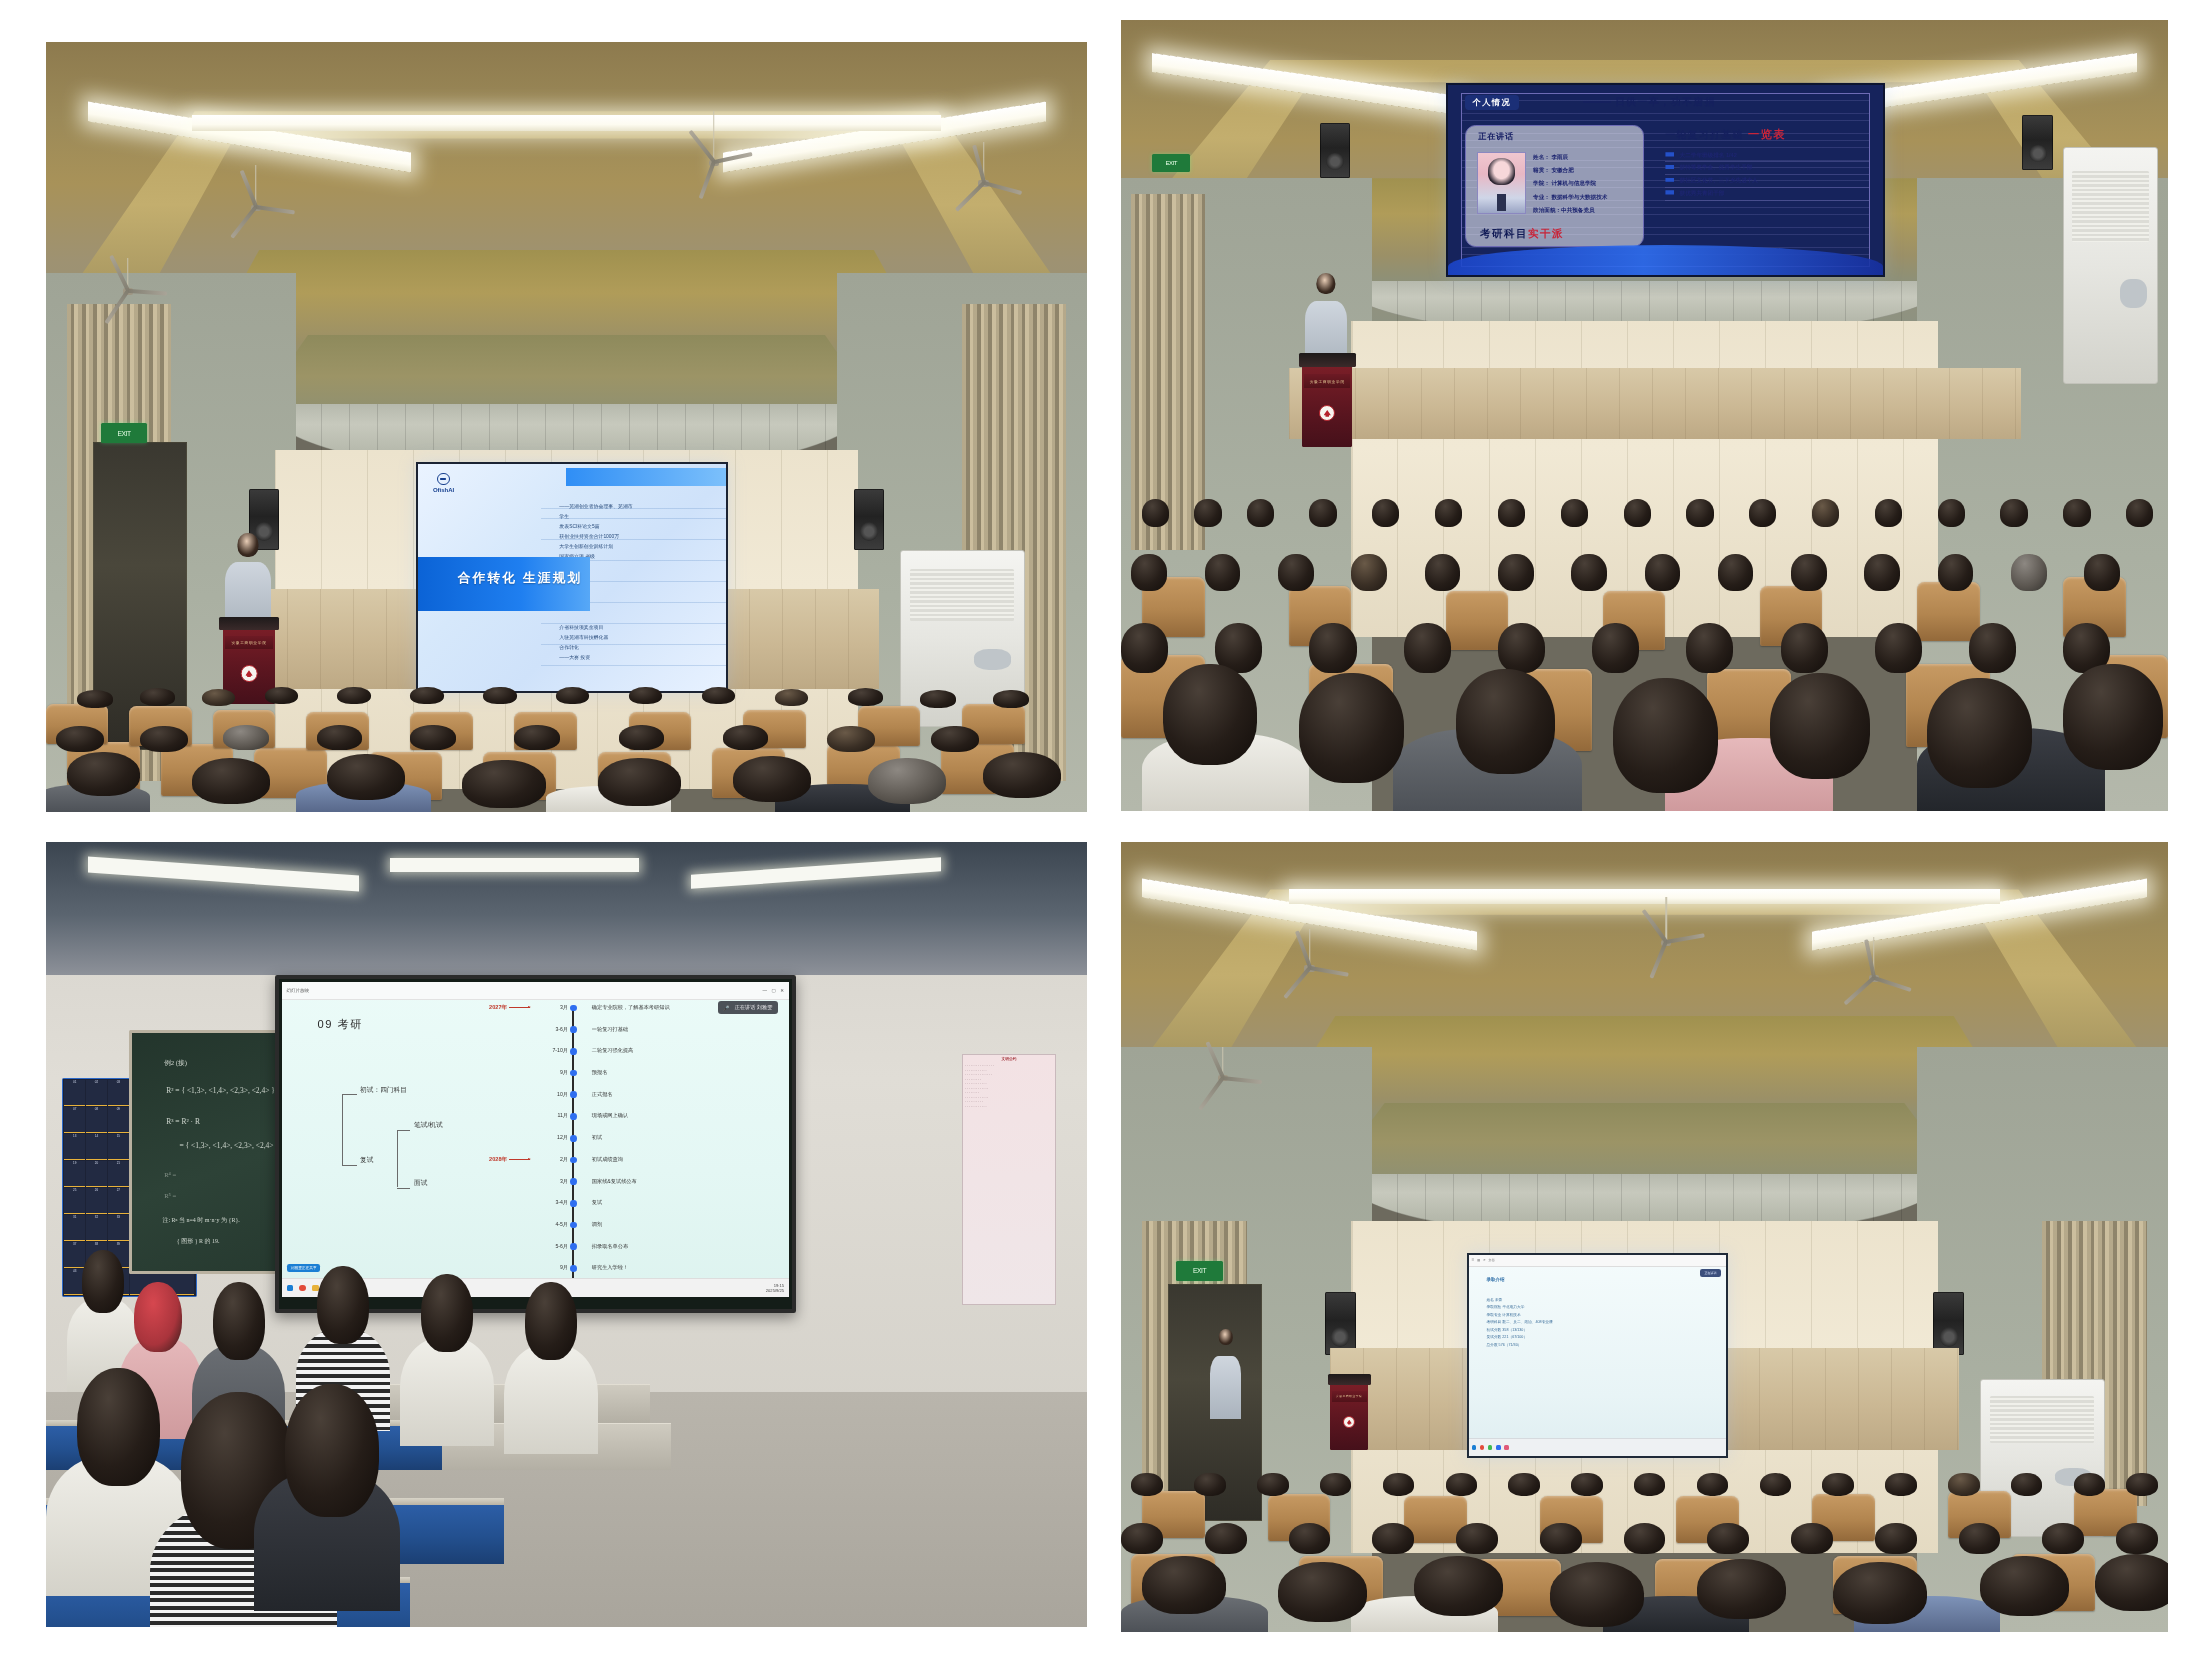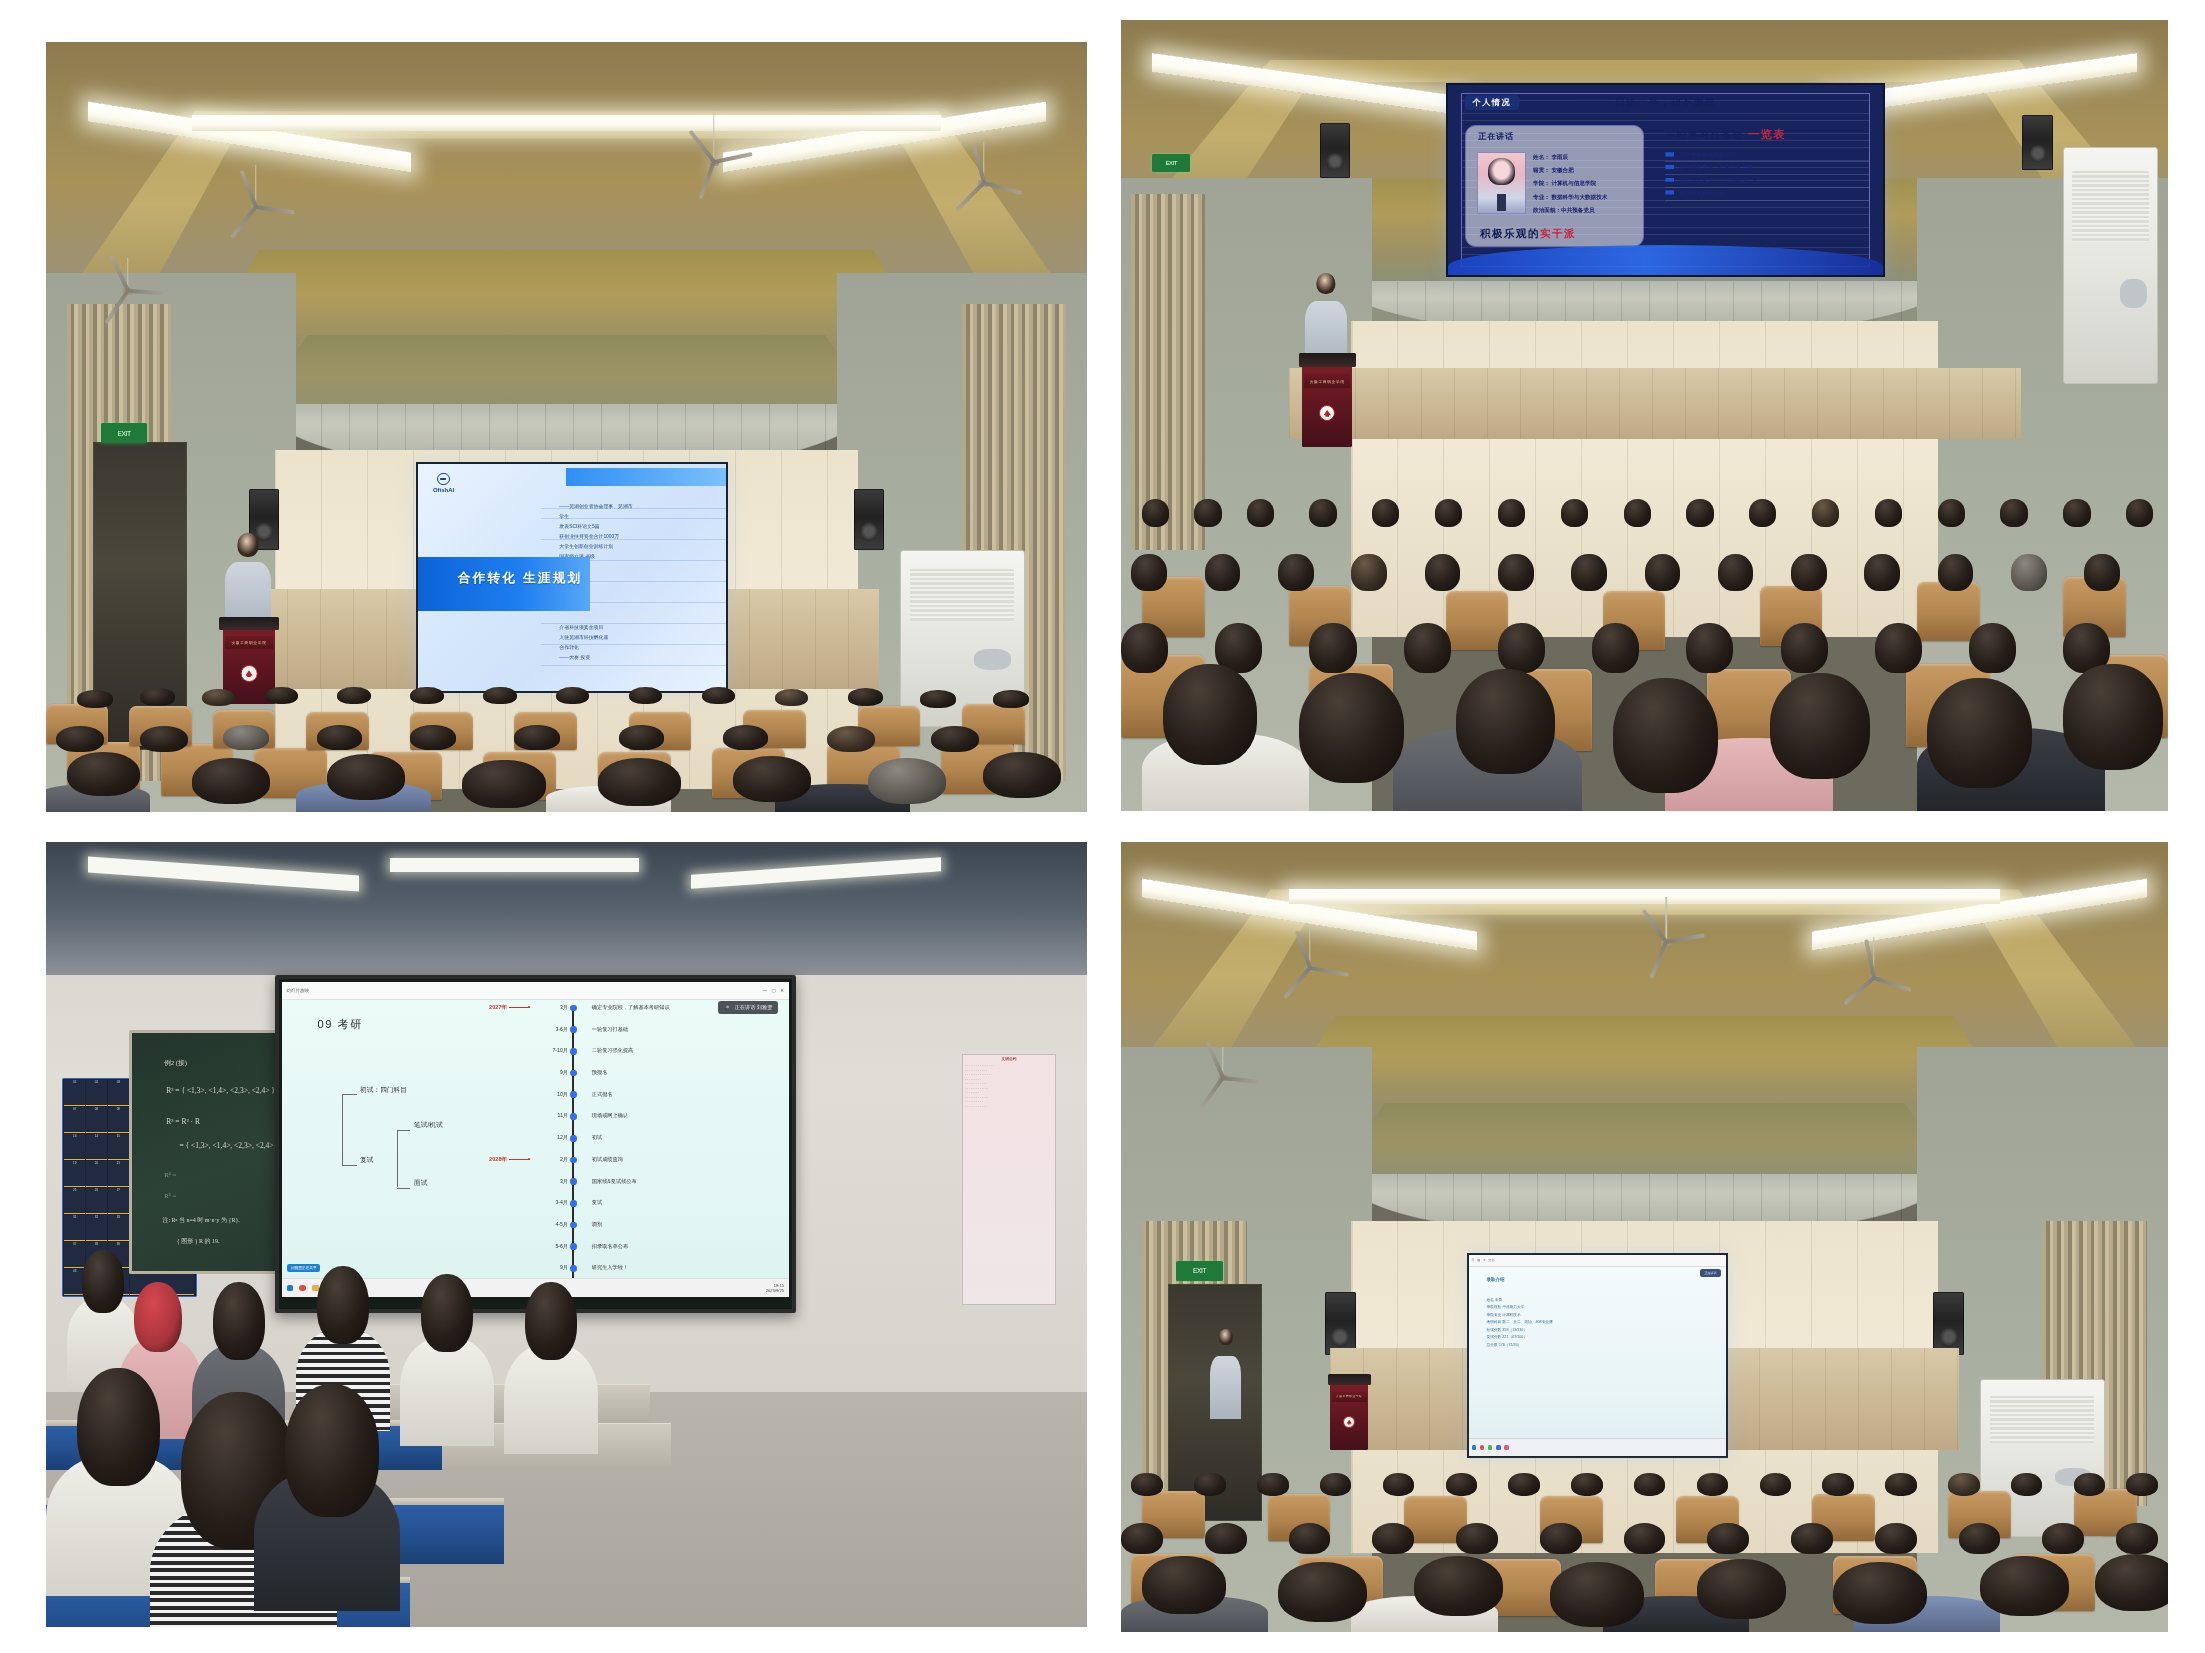--- a/index.html
+++ b/index.html
@@ -634,21 +634,21 @@
             <div class="hdr">正在讲话</div>
             <div class="tr-photo"></div>
             <div class="tr-fields">
               <div>姓名：  李雨辰</div>
               <div>籍贯：  安徽合肥</div>
               <div>学院：  计算机与信息学院</div>
               <div>专业：  数据科学与大数据技术</div>
               <div>政治面貌：中共预备党员</div>
             </div>
             <div class="tr-slogan">
-              <span>积极乐观的</span><em>实干派</em>
+              <span>考研科目</span><em>实干派</em>
             </div>
           </div>
 
           <div class="tr-right-title">
             <span>一轮复习打基础</span>
             <em>一览表</em>
           </div>
           <div class="tr-list">
             <div class="row">
               <span class="flag"></span>

